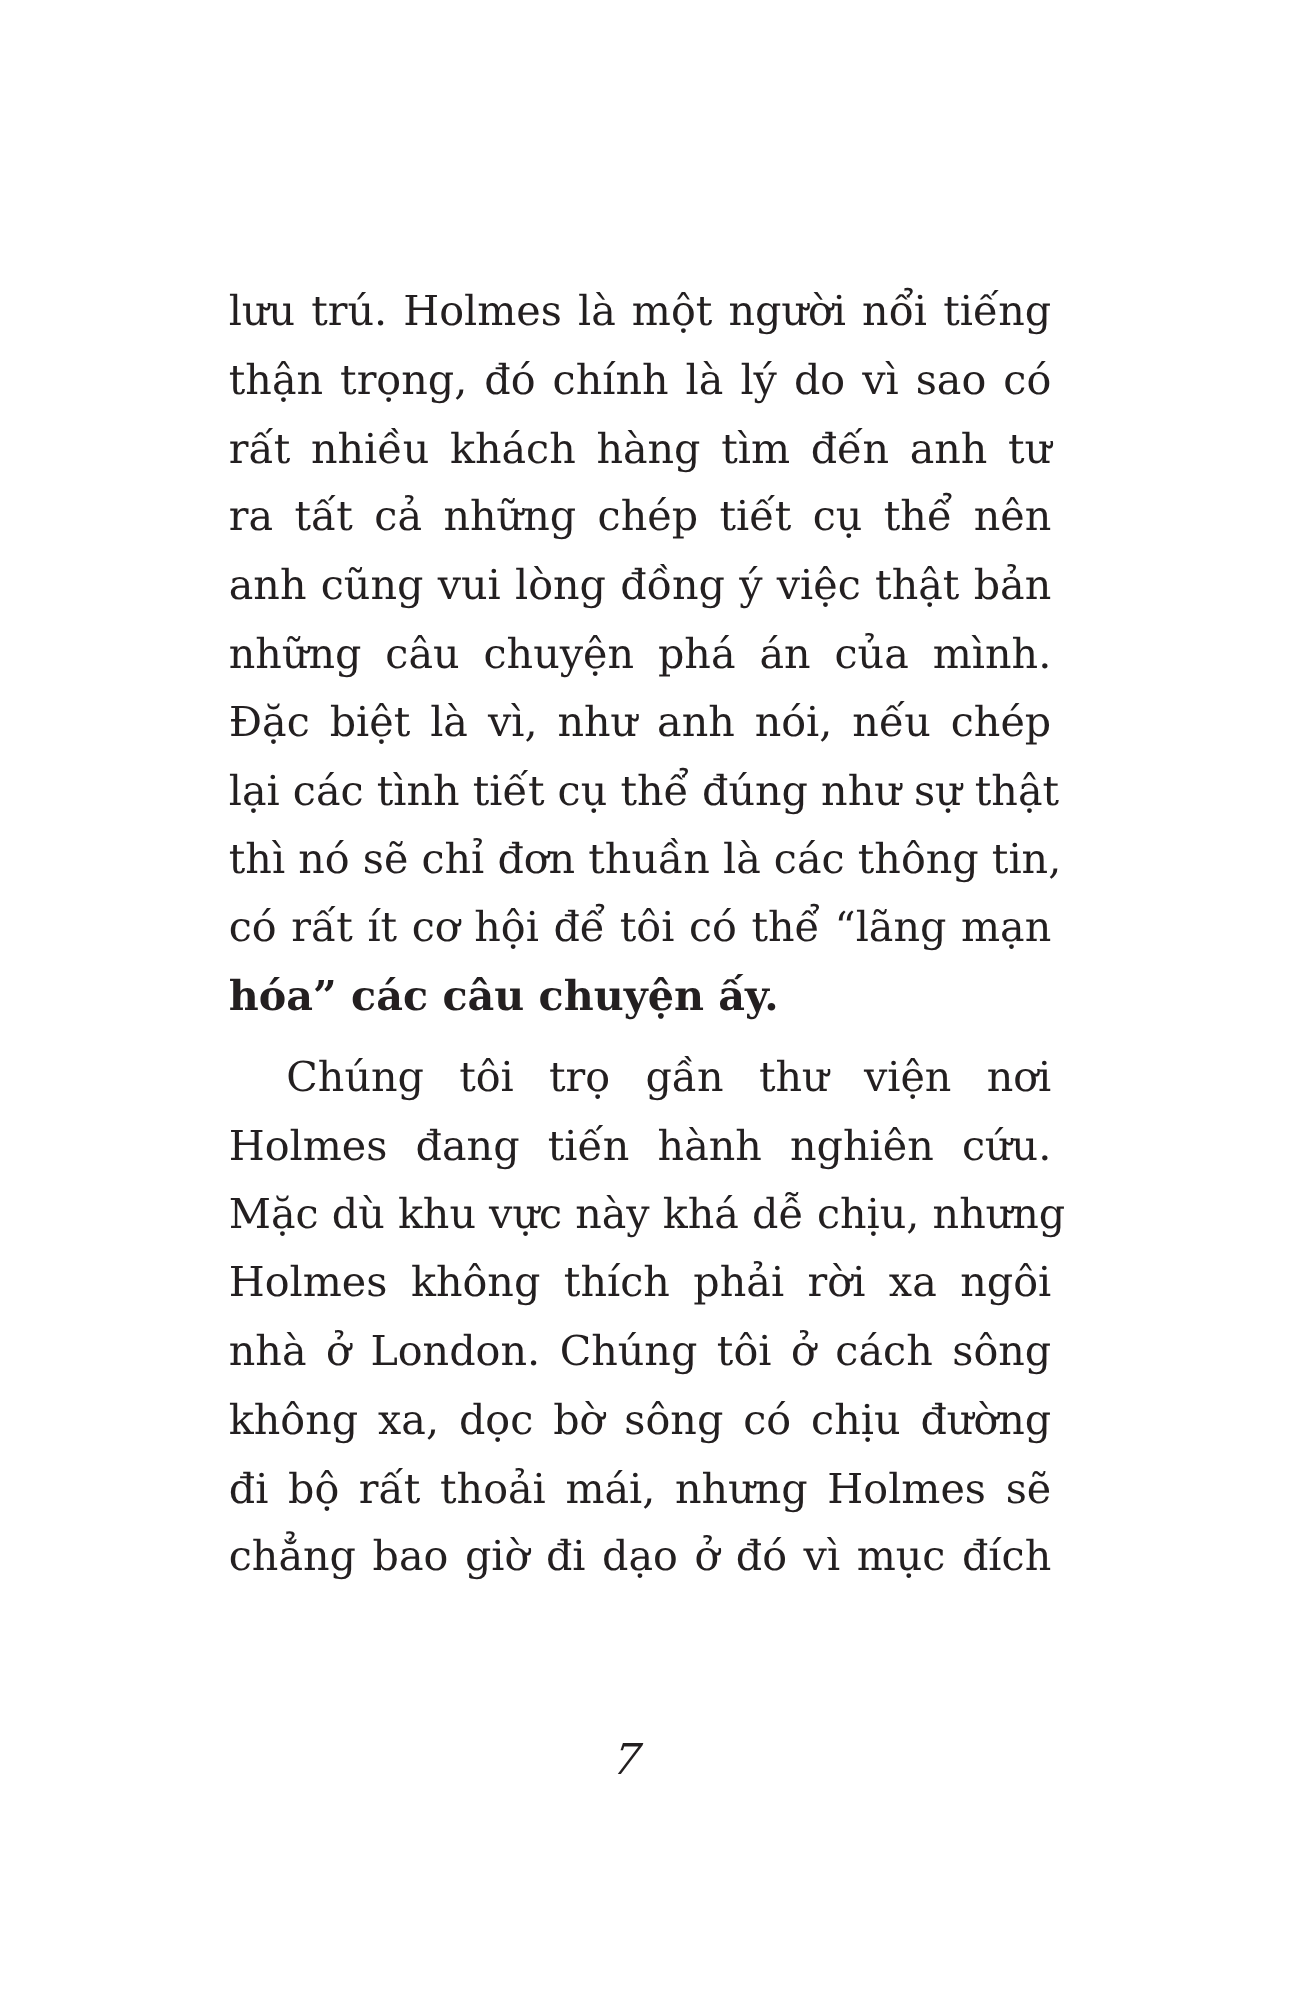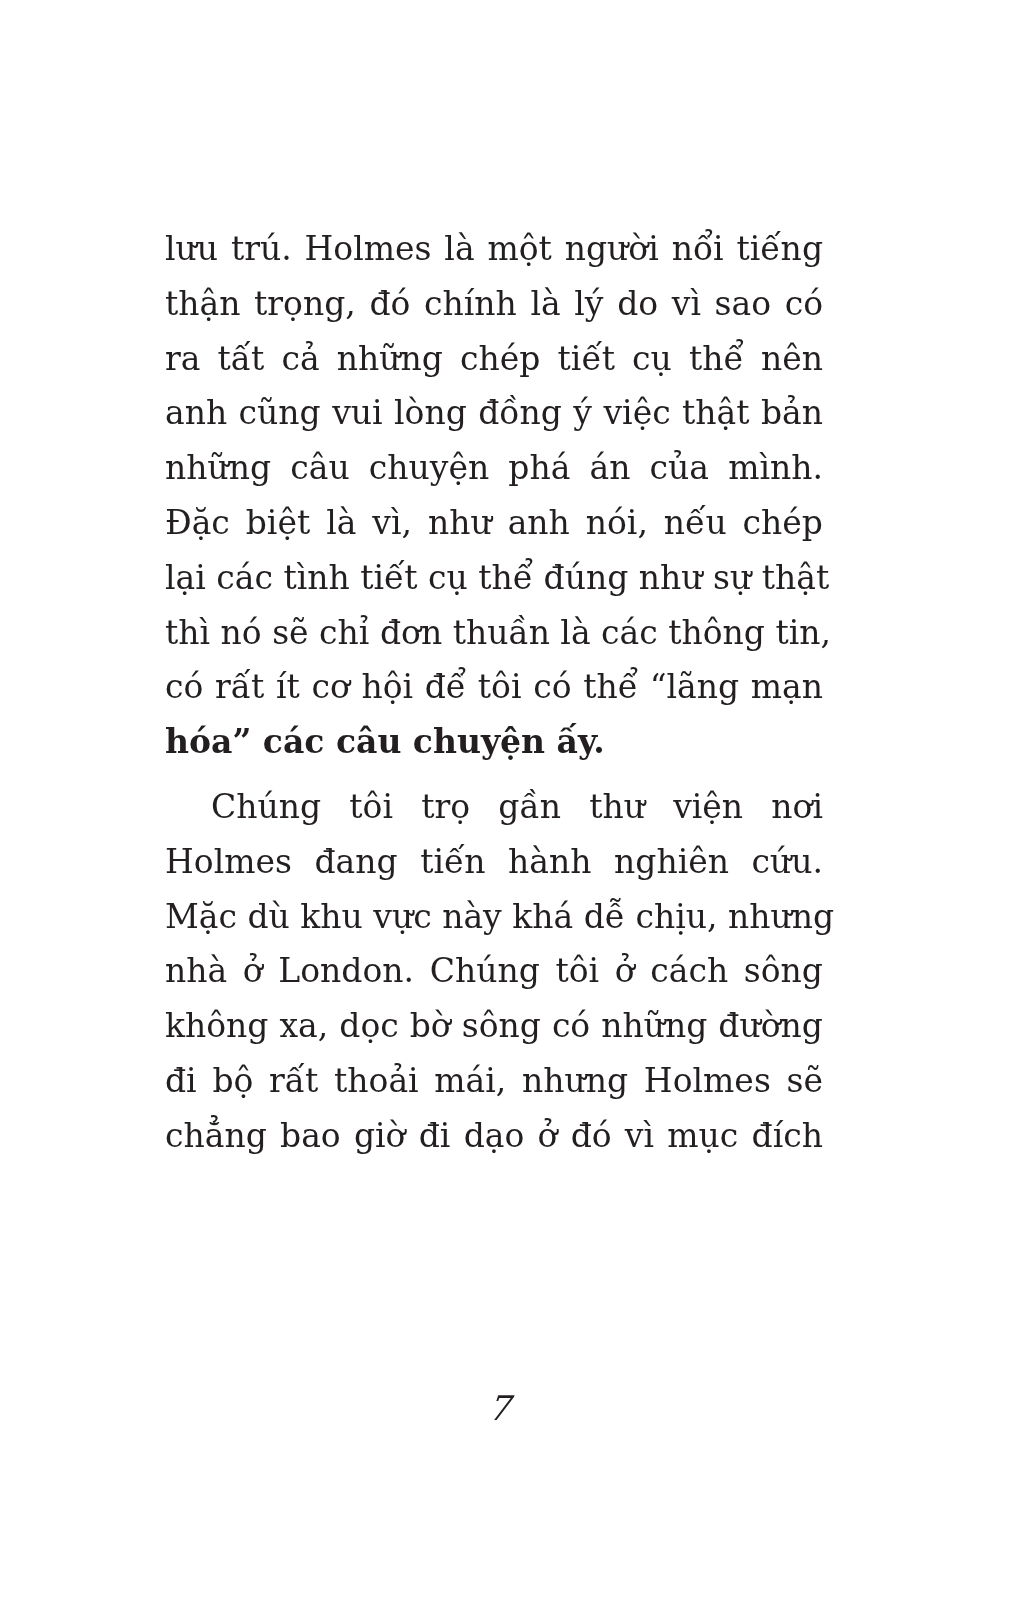--- a/index.html
+++ b/index.html
@@ -17,21 +17,21 @@
     }
     .page {
       position: absolute;
       left: 0; top: 0;
       width: 1032px;
       height: 1607px;
       background: #ffffff;
     }
     .text-block {
       position: absolute;
-      left: 165px;
+      left: 183px;
       top: 222px;
       width: 658px;
     }
     .line {
       display: block;
       height: 54.8px;
       line-height: 54.8px;
       font-size: 33px;
       white-space: nowrap;
       text-align: justify;
@@ -62,35 +62,37 @@
     }
   </style>
 </head>
 <body>
 
 <div class="page">
   <div class="text-block">
     <div>
       <span class="line">lưu trú. Holmes là một người nổi tiếng</span>
       <span class="line">thận trọng, đó chính là lý do vì sao có</span>
+      <span class="line">rất nhiều khách hàng tìm đến anh tư</span>
       <span class="line">ra tất cả những chép tiết cụ thể nên</span>
       <span class="line">anh cũng vui lòng đồng ý việc thật bản</span>
       <span class="line">những câu chuyện phá án của mình.</span>
       <span class="line">Đặc biệt là vì, như anh nói, nếu chép</span>
       <span class="line">lại các tình tiết cụ thể đúng như sự thật</span>
       <span class="line">thì nó sẽ chỉ đơn thuần là các thông tin,</span>
       <span class="line">có rất ít cơ hội để tôi có thể “lãng mạn</span>
       <span class="line last">hóa” các câu chuyện ấy.</span>
     </div>
     <div class="para-gap"></div>
     <div>
       <span class="line indent">Chúng tôi trọ gần thư viện nơi</span>
       <span class="line">Holmes đang tiến hành nghiên cứu.</span>
       <span class="line">Mặc dù khu vực này khá dễ chịu, nhưng</span>
+      <span class="line">Holmes không thích phải rời xa ngôi</span>
       <span class="line">nhà ở London. Chúng tôi ở cách sông</span>
-      <span class="line">không xa, dọc bờ sông có những đường</span>
+      <span class="line">không xa, dọc bờ sông có chịu đường</span>
       <span class="line">đi bộ rất thoải mái, nhưng Holmes sẽ</span>
       <span class="line">chẳng bao giờ đi dạo ở đó vì mục đích</span>
     </div>
   </div>
 
   <div class="page-number">7</div>
 </div>
 
 </body></html>

